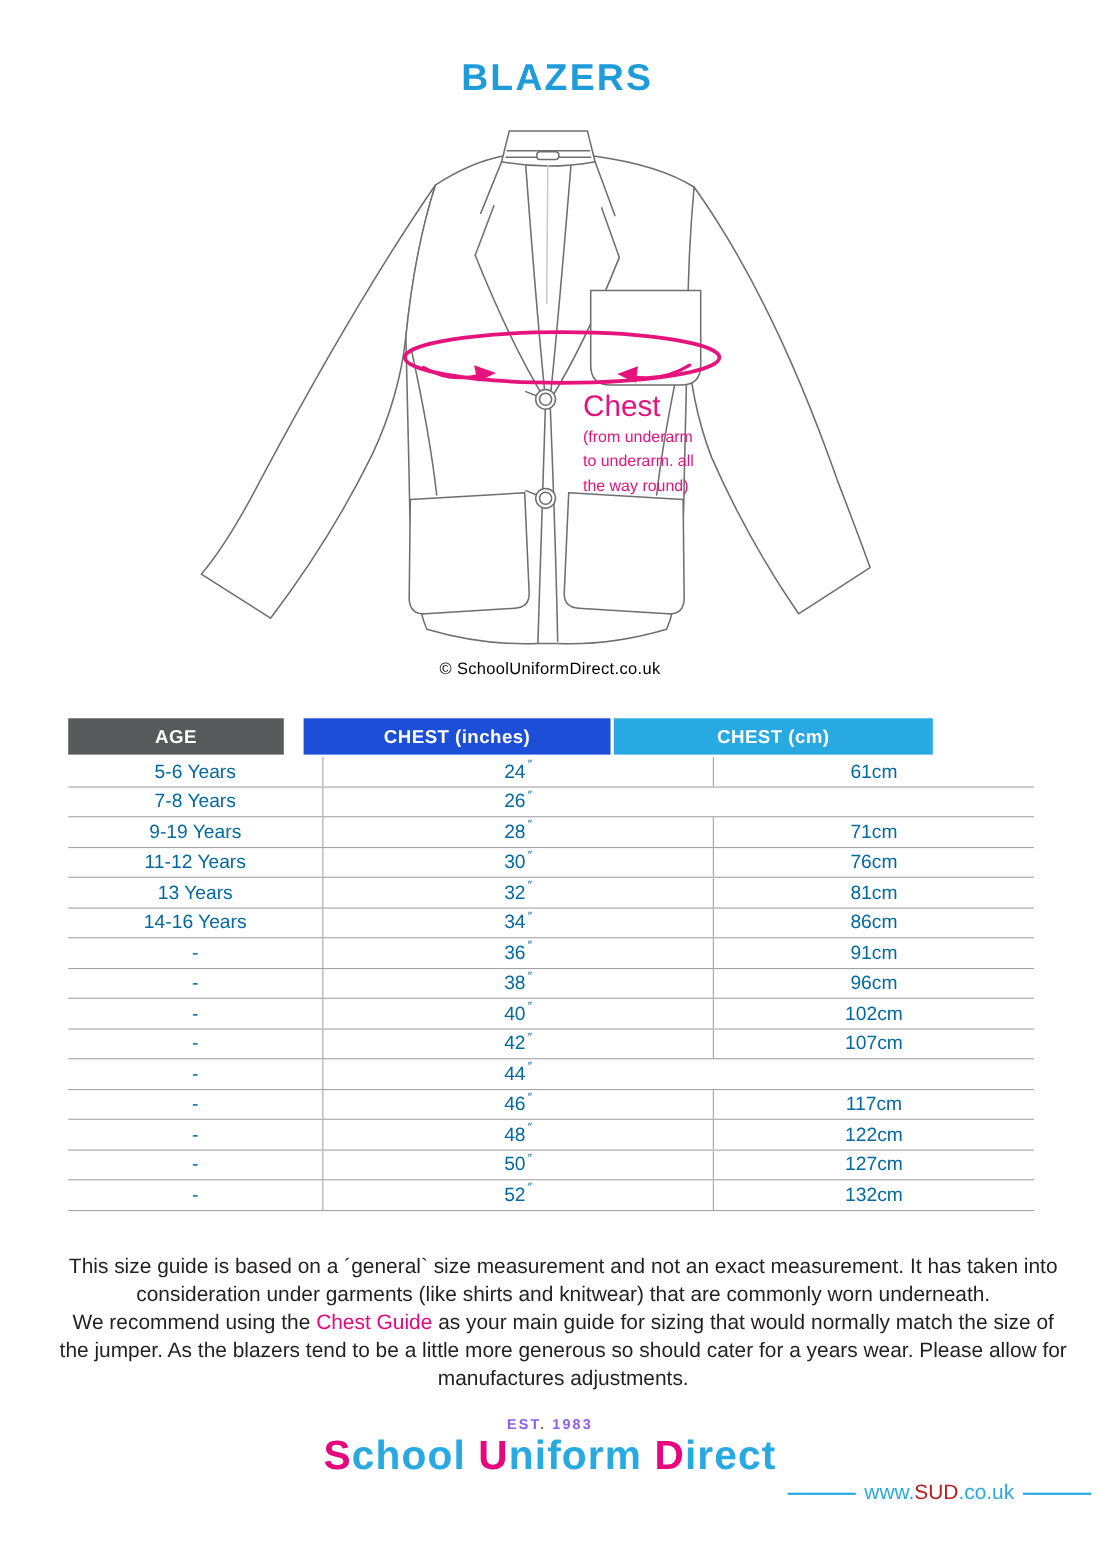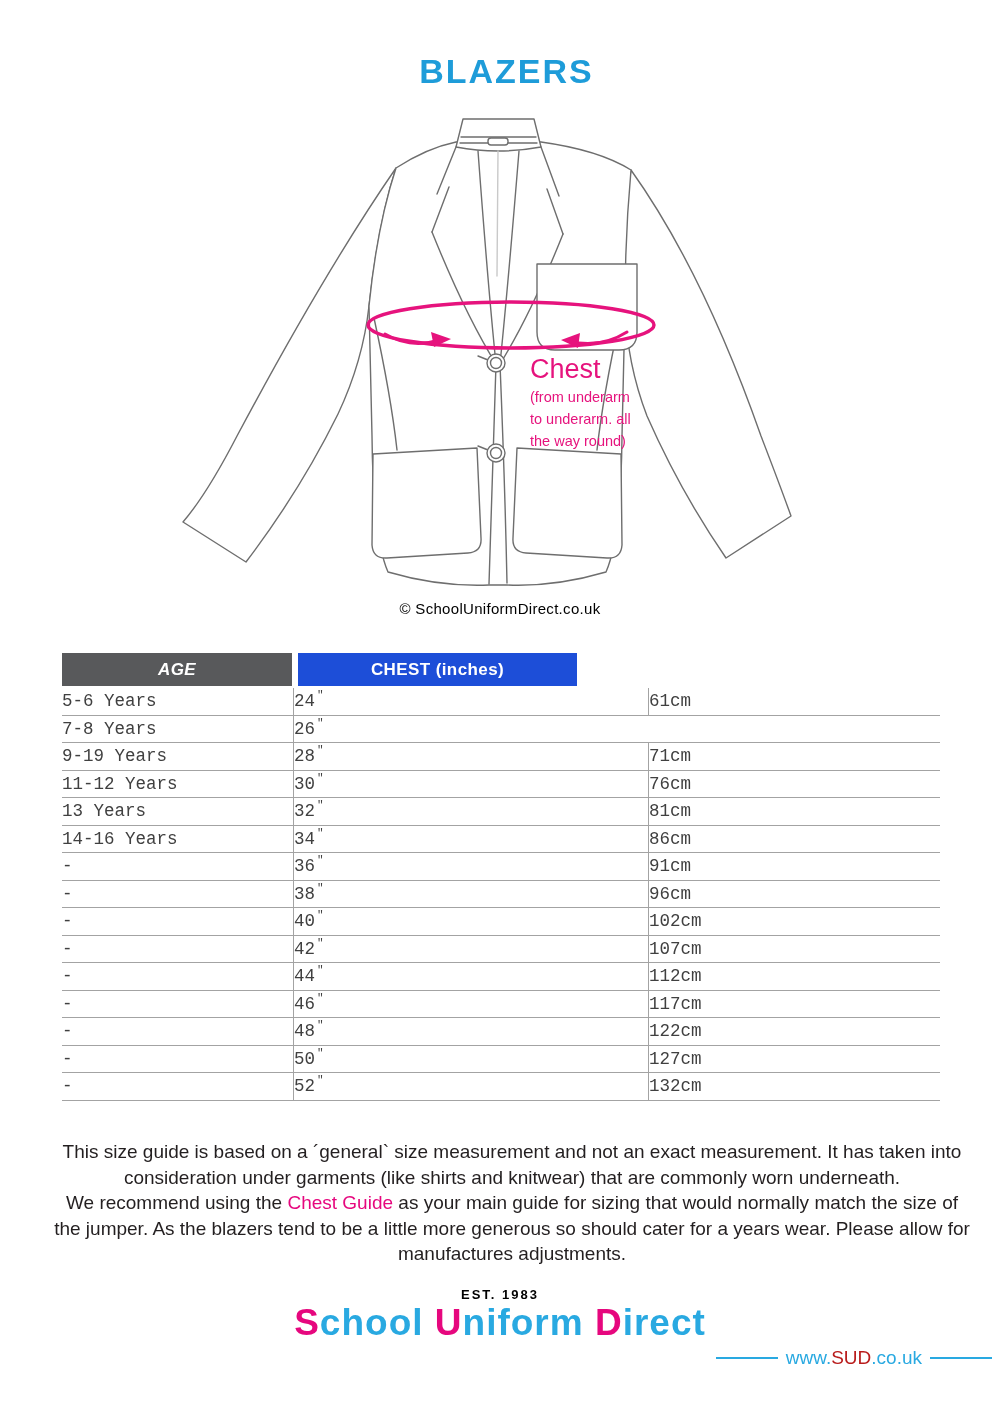--- a/index.html
+++ b/index.html
@@ -26,48 +26,48 @@
     text-align:center; font-size:15px; color:#000000; letter-spacing:0.3px;
   }
 
   
   .size-table { position:absolute; left:62px; top:653px; width:878px; }
   .thead { display:flex; height:33px; }
   .th {
     color:#ffffff; font-weight:700; font-size:17px; letter-spacing:0.4px;
     display:flex; align-items:center; justify-content:center;
   }
-  .th-age    { width:230px; background:#58595B; margin-right:6px;font-style:italic; }
+  .th-age    { width:196px; background:#58595B; margin-right:18px; }
   .th-inches { width:279px; background:#1d4ed8; margin-right:3px; }
   .th-cm     { width:290px; background:#29A9E1; }
   .tbody { margin-top:2px; }
   .trow {
     display:grid; grid-template-columns:231px 355px 292px;
     height:27.5px; border-bottom:1px solid #a3a3a3;
   }
   .trow > div {
-    display:flex; align-items:center; 
-    font-size:17.5px; color:#404040;font-family:Liberation Mono, monospace;
+    display:flex; align-items:center; justify-content:center;
+    font-size:17.5px; color:#0369a1;
   }
   .trow > div.cell-inches, .trow > div.cell-cm { border-left:1px solid #a3a3a3; }
   .inch-mark { font-size:11px; position:relative; top:-6px; margin-left:2px; }
 
   
   .note {
     position:absolute; top:1139px; left:42px; width:940px;
     text-align:center; font-size:19px; line-height:25.5px;
     white-space:pre-line; color:#231F20;
   }
   .note .pink { color:#E6077E; }
 
   
   .logo-est {
     position:absolute; top:1287px; left:0; width:100%;
     text-align:center; font-size:13px; font-weight:700;
-    color:#000000; letter-spacing:2px;
+    color:#8b5cf6; letter-spacing:2px;
   }
   .logo-main {
     position:absolute; top:1302px; left:0; width:100%;
     text-align:center; font-size:37px; font-weight:700; letter-spacing:1px;
     color:#29A9E1;
   }
   .logo-main .pink { color:#E6077E; }
   .logo-url {
     position:absolute; top:1347px; left:0; width:100%;
     display:flex; align-items:center; justify-content:flex-end;
@@ -143,20 +143,21 @@
       </g>
     </svg>
   </div>
 
   <div class="copyright">© SchoolUniformDirect.co.uk</div>
 
   <div class="size-table">
     <div class="thead">
       <div class="th th-age">AGE</div>
       <div class="th th-inches">CHEST (inches)</div>
+      <div class="th th-cm">CHEST (cm)</div>
     </div>
     <div class="tbody">
     <div class="trow">
       <div class="cell-age">
             <span>5-6 Years</span>
           </div>
       <div class="cell-inches">
             <span>24</span>
             <span class="inch-mark">″</span>
           </div>
@@ -279,23 +280,20 @@
           </div>
     </div>
 
     <div class="trow">
       <div class="cell-age">
             <span>-</span>
           </div>
       <div class="cell-inches">
             <span>44</span>
             <span class="inch-mark">″</span>
-          </div>
-      <div class="cell-cm">
-            <span>112cm</span>
           </div>
     </div>
 
     <div class="trow">
       <div class="cell-age">
             <span>-</span>
           </div>
       <div class="cell-inches">
             <span>46</span>
             <span class="inch-mark">″</span>

